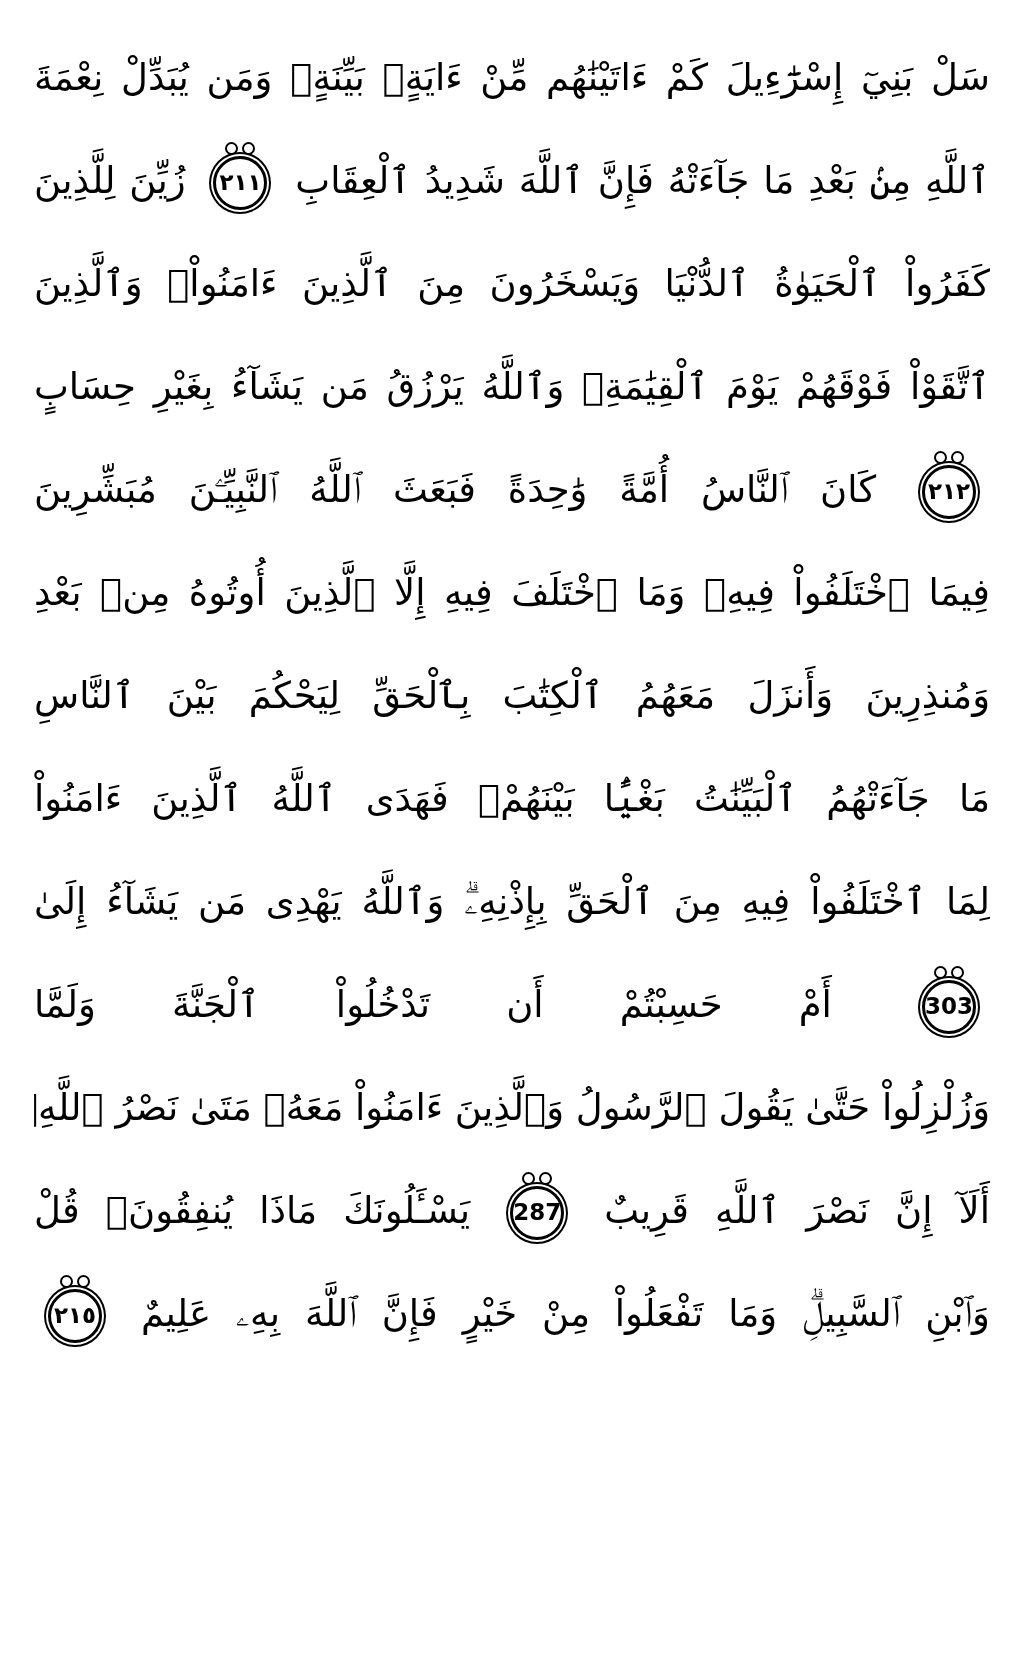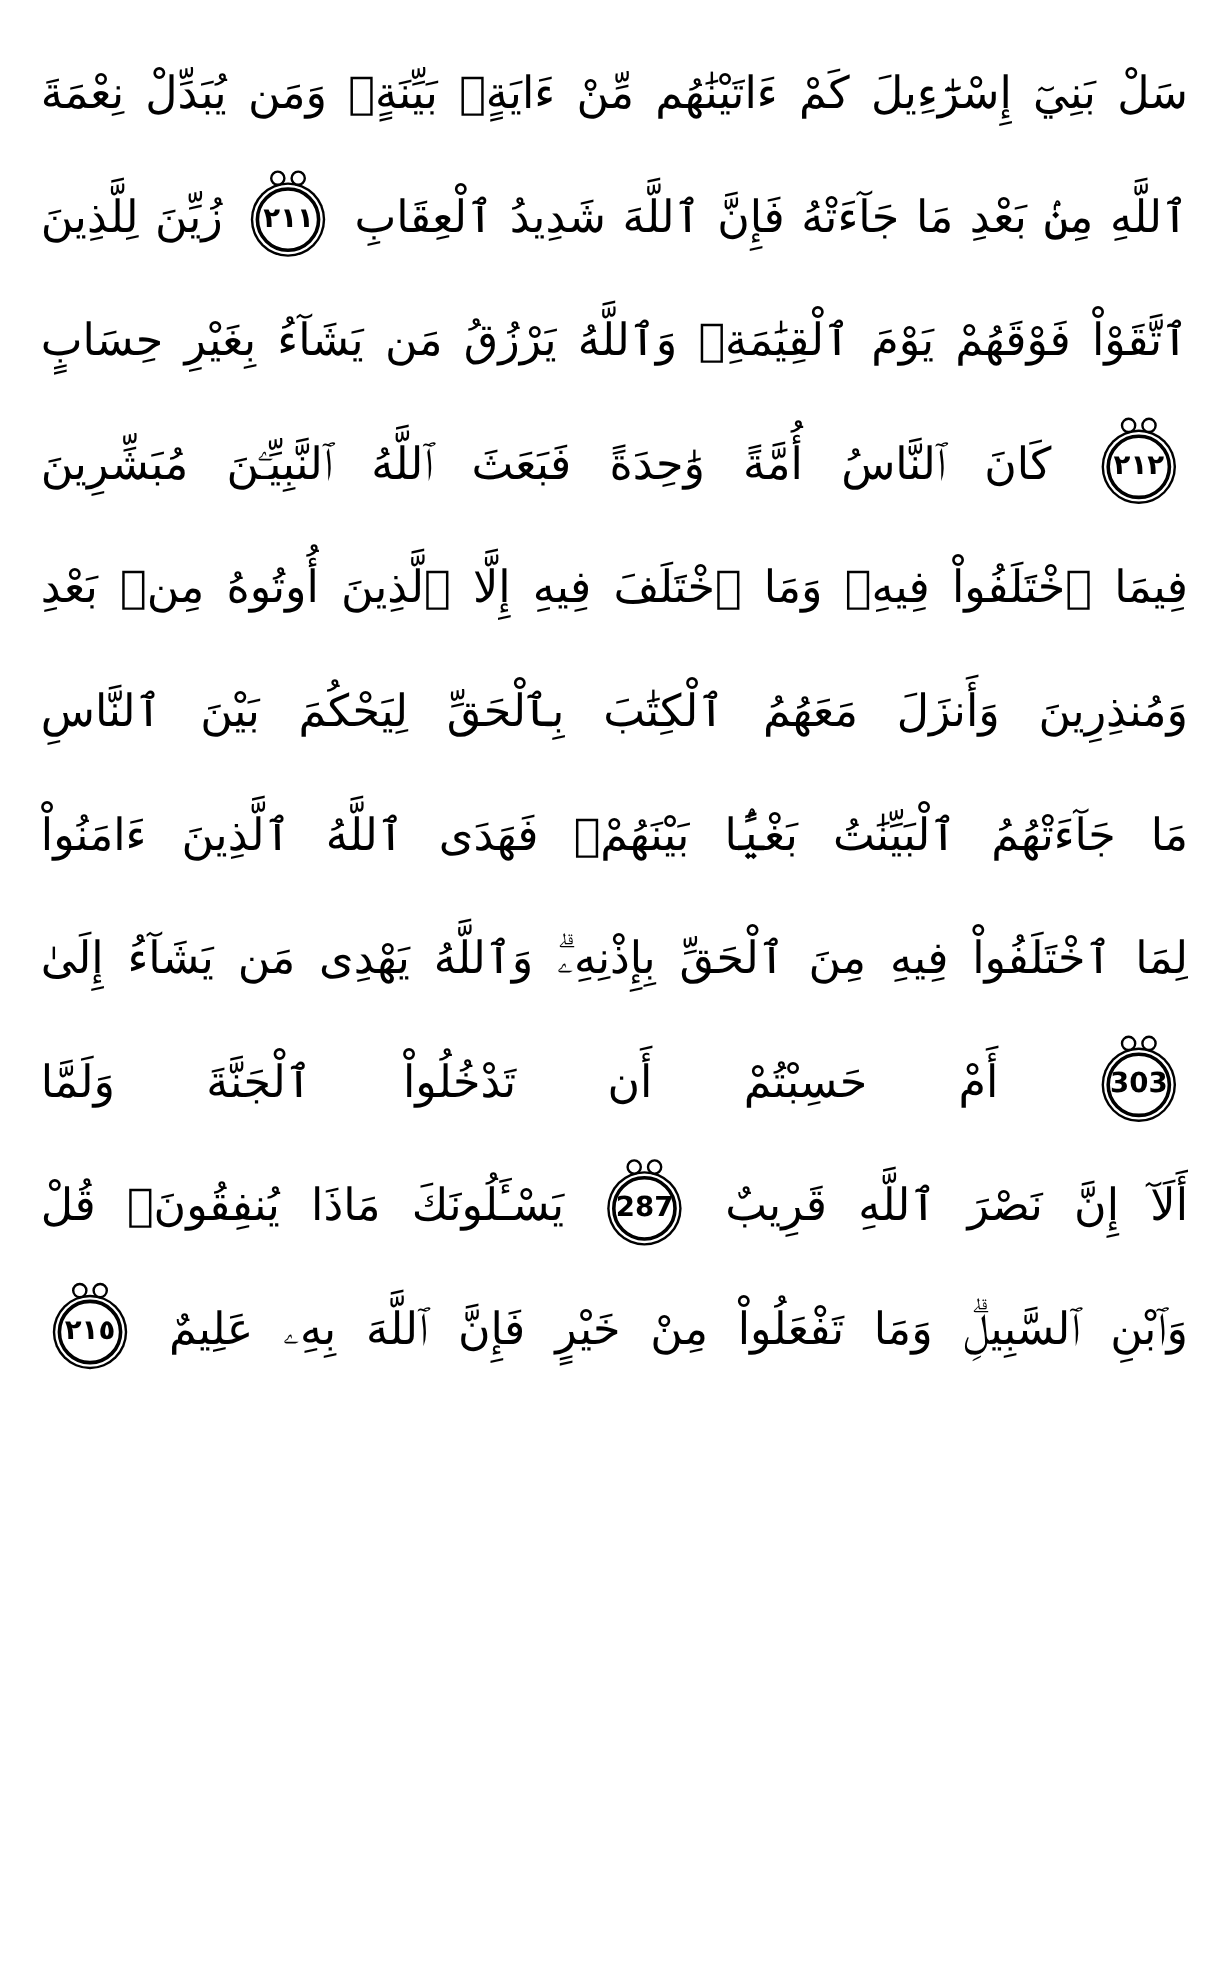--- a/index.html
+++ b/index.html
@@ -77,31 +77,33 @@
 </style>
 </head>
 <body>
 
 <div class="page">
   <div class="text-block">
       <div class="line"><span class="qtext">سَلْ بَنِيٓ إِسْرَٰٓءِيلَ كَمْ ءَاتَيْنَٰهُم مِّنْ ءَايَةٍۭ بَيِّنَةٍۗ وَمَن يُبَدِّلْ نِعْمَةَ</span></div>
       <div class="line"><span class="qtext">ٱللَّهِ مِنۢ بَعْدِ مَا جَآءَتْهُ فَإِنَّ ٱللَّهَ شَدِيدُ ٱلْعِقَابِ</span> <span class="ayah-marker">
           <span class="ayah-num">٢١١</span>
         </span> <span class="qtext">زُيِّنَ لِلَّذِينَ</span></div>
+      <div class="line"><span class="qtext">كَفَرُواْ ٱلْحَيَوٰةُ ٱلدُّنْيَا وَيَسْخَرُونَ مِنَ ٱلَّذِينَ ءَامَنُواْۘ وَٱلَّذِينَ</span></div>
       <div class="line"><span class="qtext">ٱتَّقَوْاْ فَوْقَهُمْ يَوْمَ ٱلْقِيَٰمَةِۗ وَٱللَّهُ يَرْزُقُ مَن يَشَآءُ بِغَيْرِ حِسَابٍ</span></div>
       <div class="line"><span class="ayah-marker">
           <span class="ayah-num">٢١٢</span>
         </span> <span class="qtext">كَانَ ٱلنَّاسُ أُمَّةً وَٰحِدَةً فَبَعَثَ ٱللَّهُ ٱلنَّبِيِّـۧنَ مُبَشِّرِينَ</span></div>
       <div class="line"><span class="qtext">فِيمَا ٱخْتَلَفُواْ فِيهِۚ وَمَا ٱخْتَلَفَ فِيهِ إِلَّا ٱلَّذِينَ أُوتُوهُ مِنۢ بَعْدِ</span></div>
       <div class="line"><span class="qtext">وَمُنذِرِينَ وَأَنزَلَ مَعَهُمُ ٱلْكِتَٰبَ بِٱلْحَقِّ لِيَحْكُمَ بَيْنَ ٱلنَّاسِ</span></div>
       <div class="line"><span class="qtext">مَا جَآءَتْهُمُ ٱلْبَيِّنَٰتُ بَغْيًۢا بَيْنَهُمْۖ فَهَدَى ٱللَّهُ ٱلَّذِينَ ءَامَنُواْ</span></div>
       <div class="line"><span class="qtext">لِمَا ٱخْتَلَفُواْ فِيهِ مِنَ ٱلْحَقِّ بِإِذْنِهِۦۗ وَٱللَّهُ يَهْدِى مَن يَشَآءُ إِلَىٰ</span></div>
       <div class="line"> <span class="ayah-marker">
           <span class="ayah-num">303</span>
         </span> <span class="qtext">أَمْ حَسِبْتُمْ أَن تَدْخُلُواْ ٱلْجَنَّةَ وَلَمَّا</span></div>
+      <div class="line"><span class="qtext">وَزُلْزِلُواْ حَتَّىٰ يَقُولَ ٱلرَّسُولُ وَٱلَّذِينَ ءَامَنُواْ مَعَهُۥ مَتَىٰ نَصْرُ ٱللَّهِۗ</span></div>
       <div class="line"><span class="qtext">أَلَآ إِنَّ نَصْرَ ٱللَّهِ قَرِيبٌ</span> <span class="ayah-marker">
           <span class="ayah-num">287</span>
         </span> <span class="qtext">يَسْـَٔلُونَكَ مَاذَا يُنفِقُونَۖ قُلْ</span></div>
       <div class="line"><span class="qtext">وَٱبْنِ ٱلسَّبِيلِۗ وَمَا تَفْعَلُواْ مِنْ خَيْرٍ فَإِنَّ ٱللَّهَ بِهِۦ عَلِيمٌ</span> <span class="ayah-marker">
           <span class="ayah-num">٢١٥</span>
         </span></div>
     </div>
 </div>
 
 </body></html>

